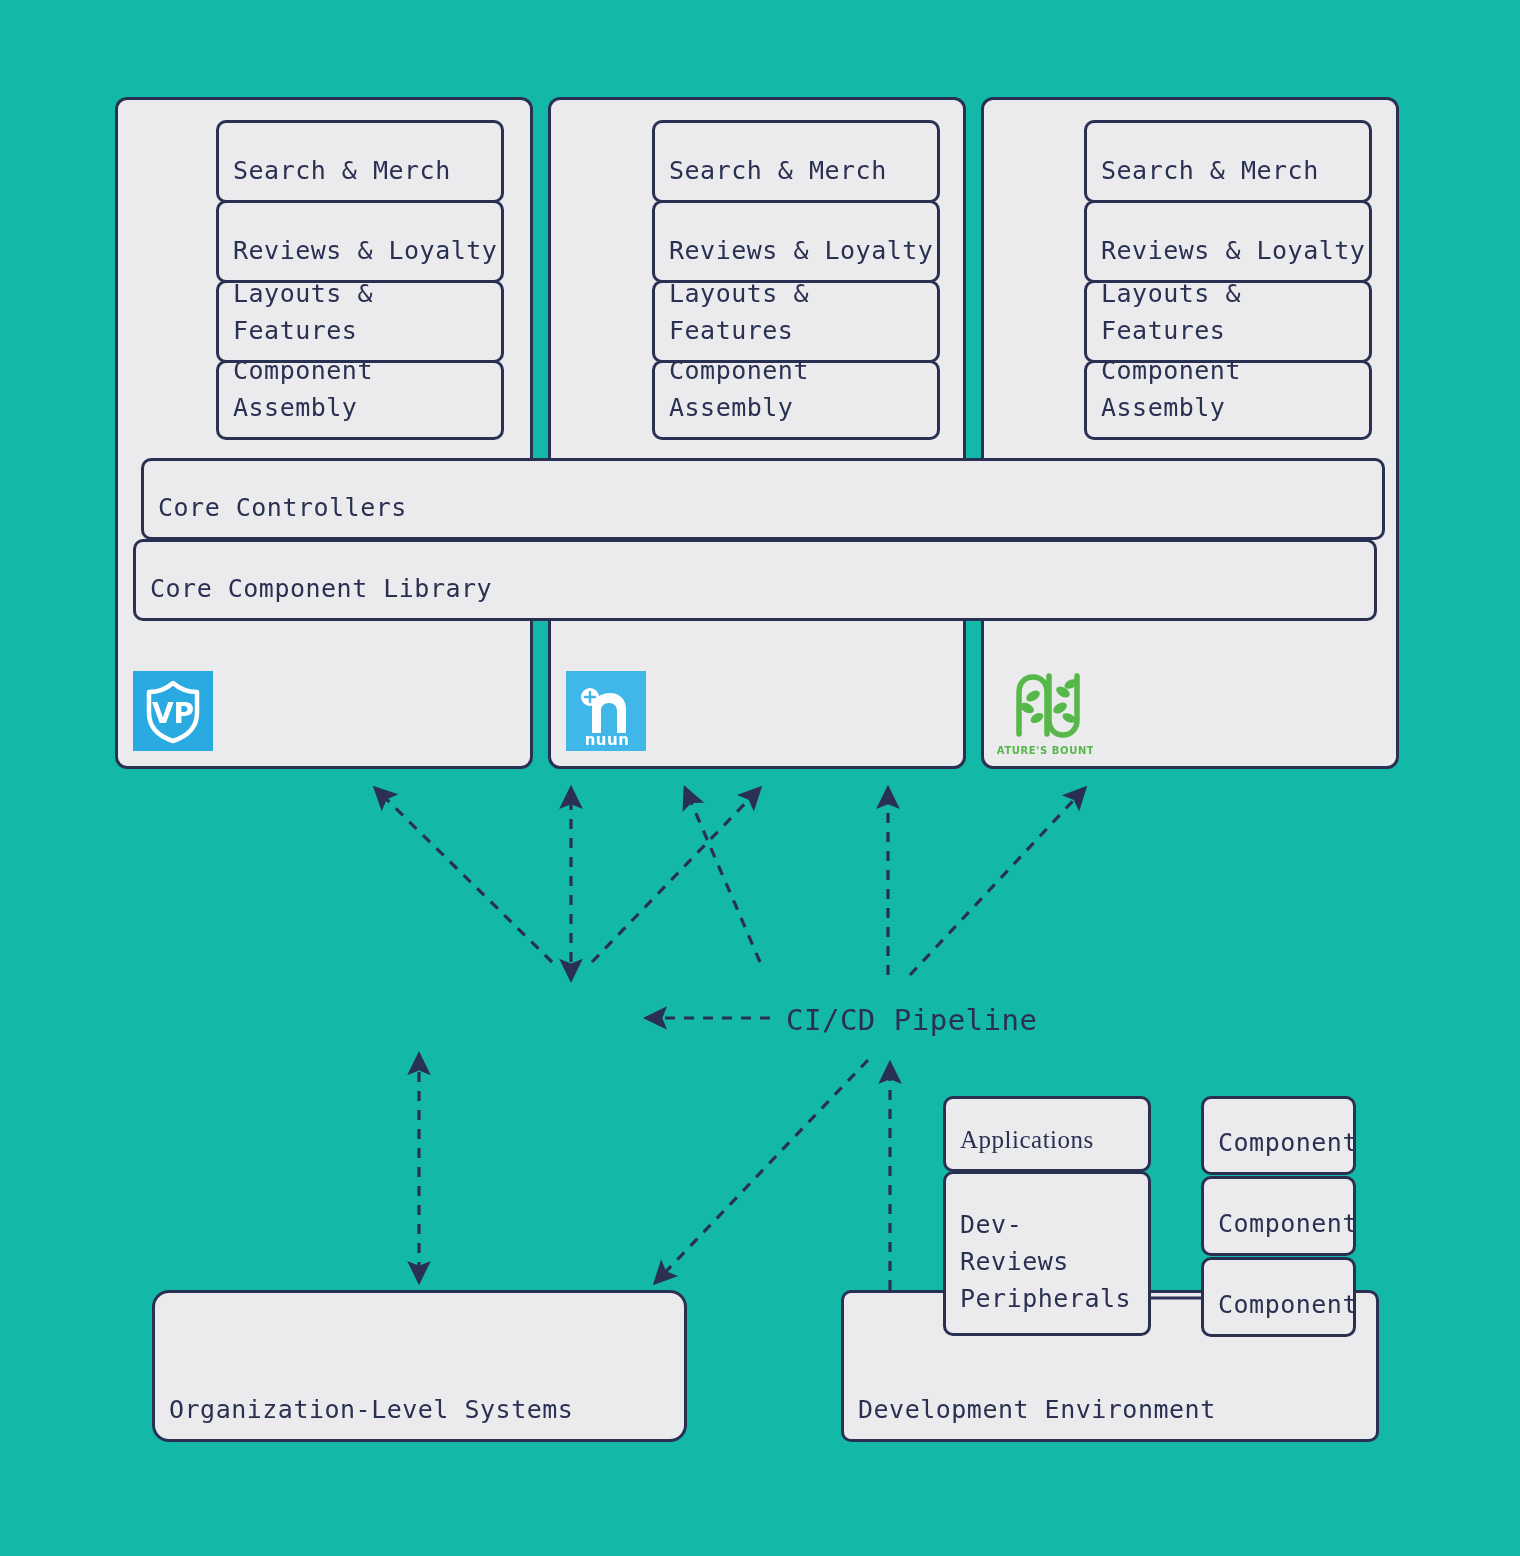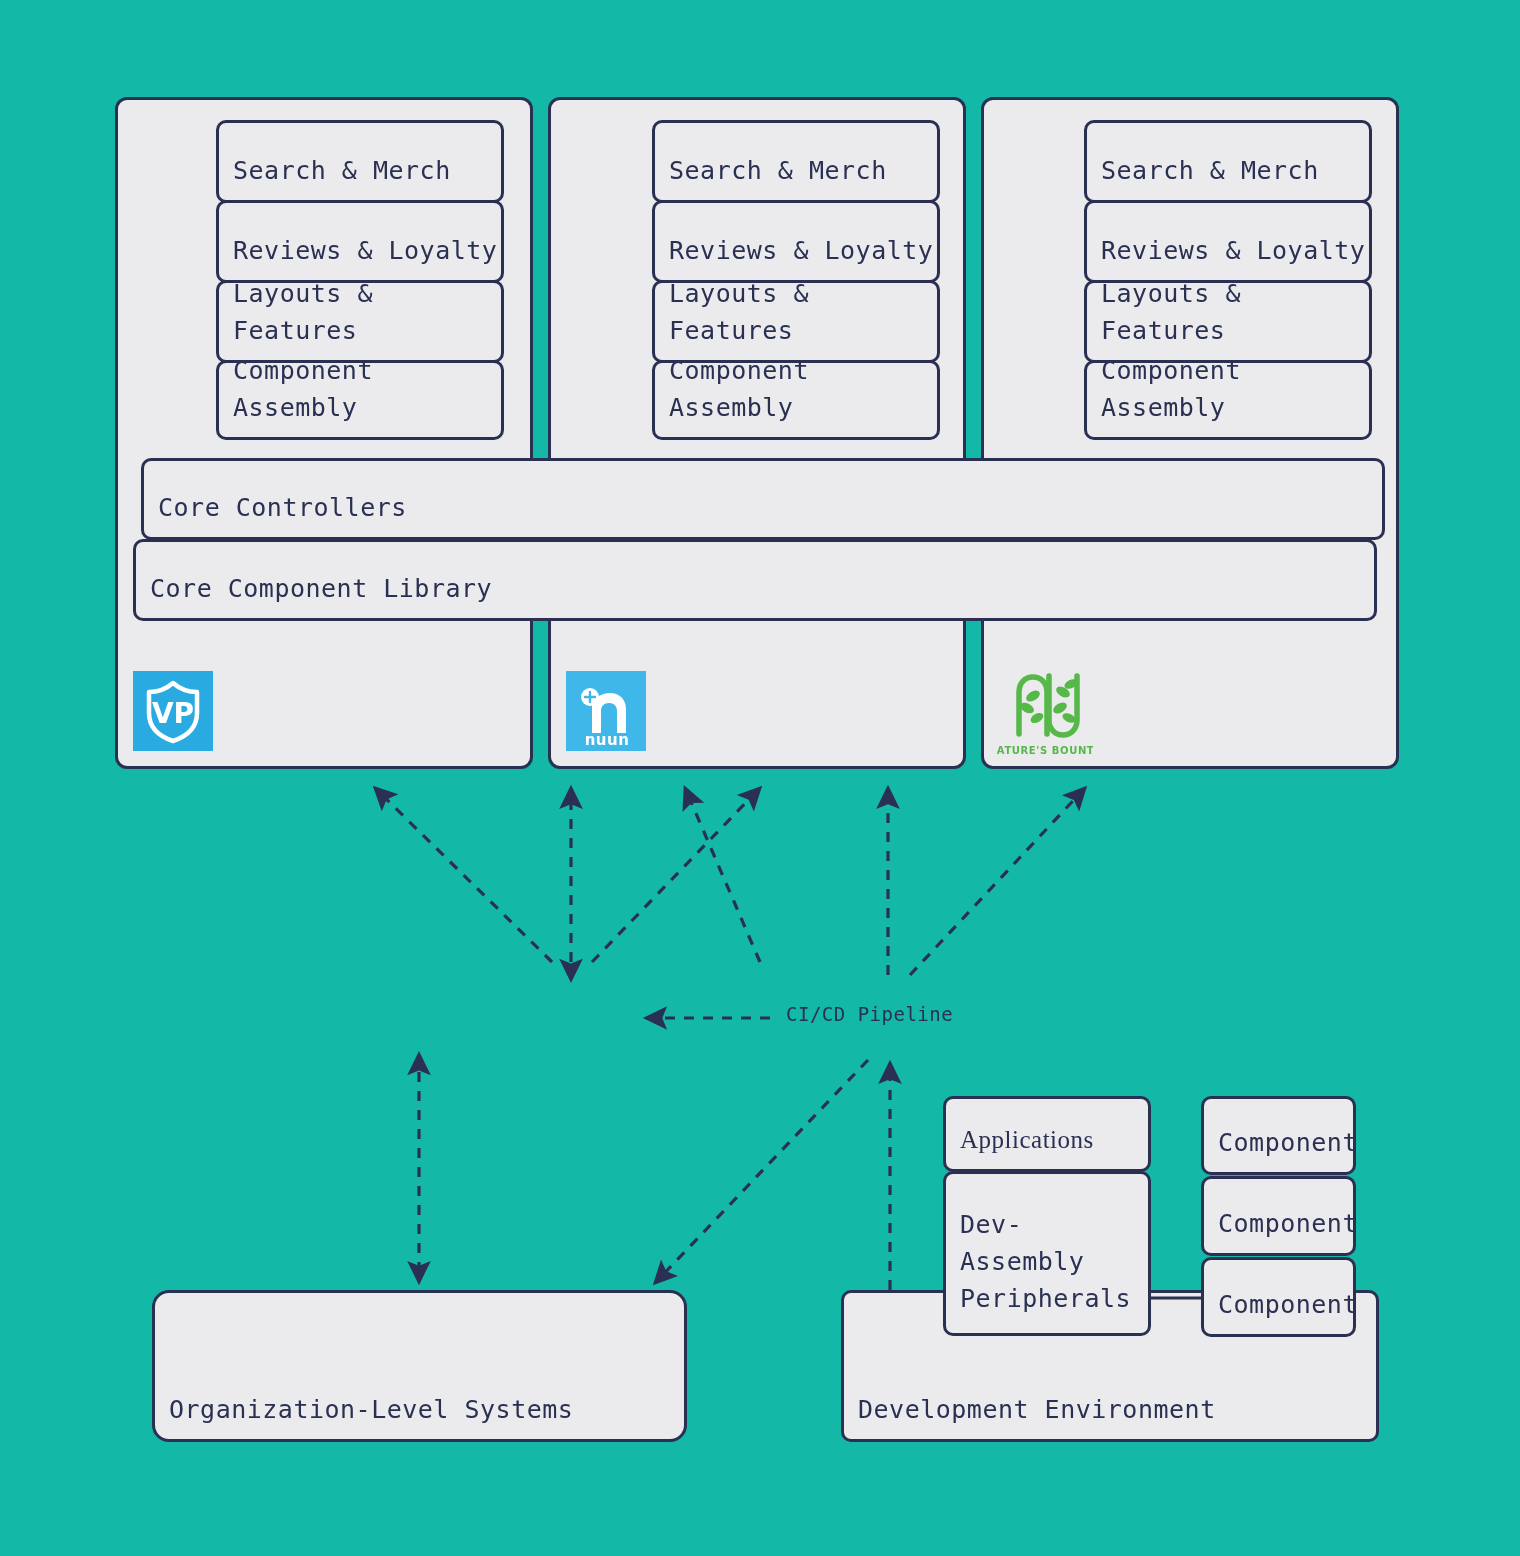--- a/index.html
+++ b/index.html
@@ -49,21 +49,21 @@
     height: 1556px;
     pointer-events: none;
   }
   svg.logo {
     position: absolute;
     display: block;
   }
   .floating-label {
     position: absolute;
     color: #2a3052;
-    font-size: 19px;
+    font-size: 29px;
     letter-spacing: 0.5px;
     white-space: pre;
   }
 </style>
 </head>
 <body>
 
 <div id="stage">
 
   <div class="box panel" style="left:115px; top:97px; width:418px; height:672px;"></div>
@@ -161,21 +161,21 @@
   <svg class="overlay" style="z-index:6;">
     <line x1="1140" y1="1298" x2="1215" y2="1298" stroke="#2a3052" stroke-width="3"></line>
   </svg>
 
   <div class="box" style="left:943px; top:1096px; width:208px; height:76px; z-index:7;font-family:Liberation Serif, serif;">
     <span class="inner-label">Applications</span>
   </div>
 
   <div class="box multiline" style="left:943px; top:1171px; width:208px; height:165px; z-index:7;">
     <span class="inner-label">Dev-
-Assembly
+Reviews
 Peripherals</span>
   </div>
 
   <div class="box" style="left:1201px; top:1096px; width:155px; height:79px; z-index:7;">
     <span class="inner-label">Component</span>
   </div>
   <div class="box" style="left:1201px; top:1176px; width:155px; height:80px; z-index:7;">
     <span class="inner-label">Component</span>
   </div>
   <div class="box" style="left:1201px; top:1257px; width:155px; height:80px; z-index:7;">

